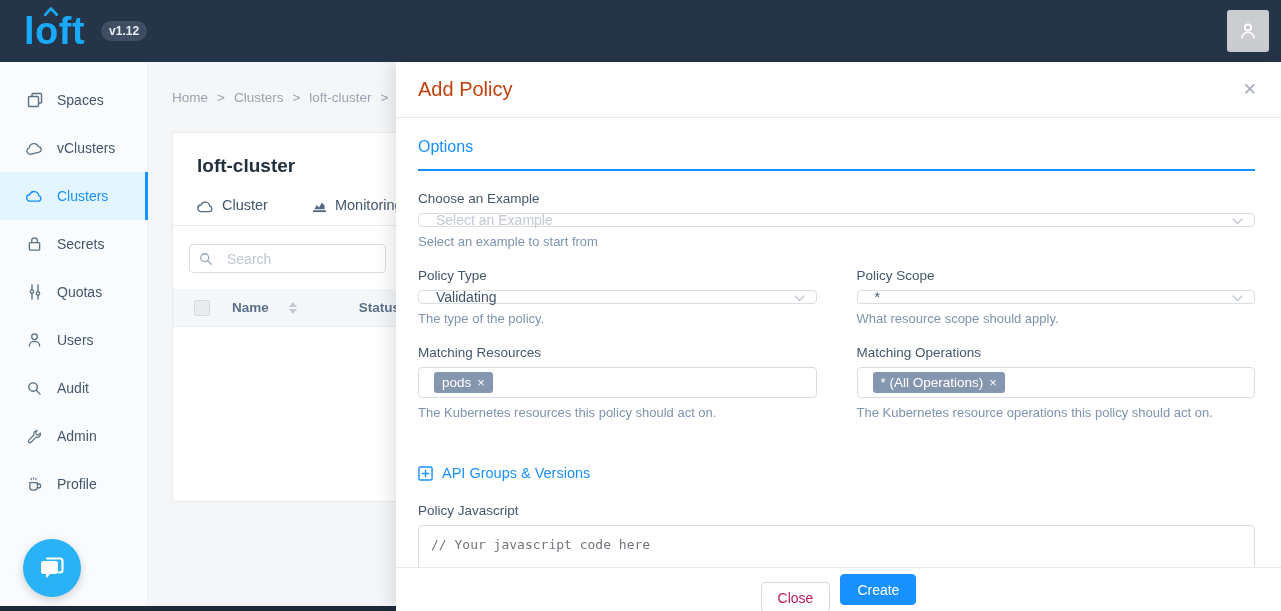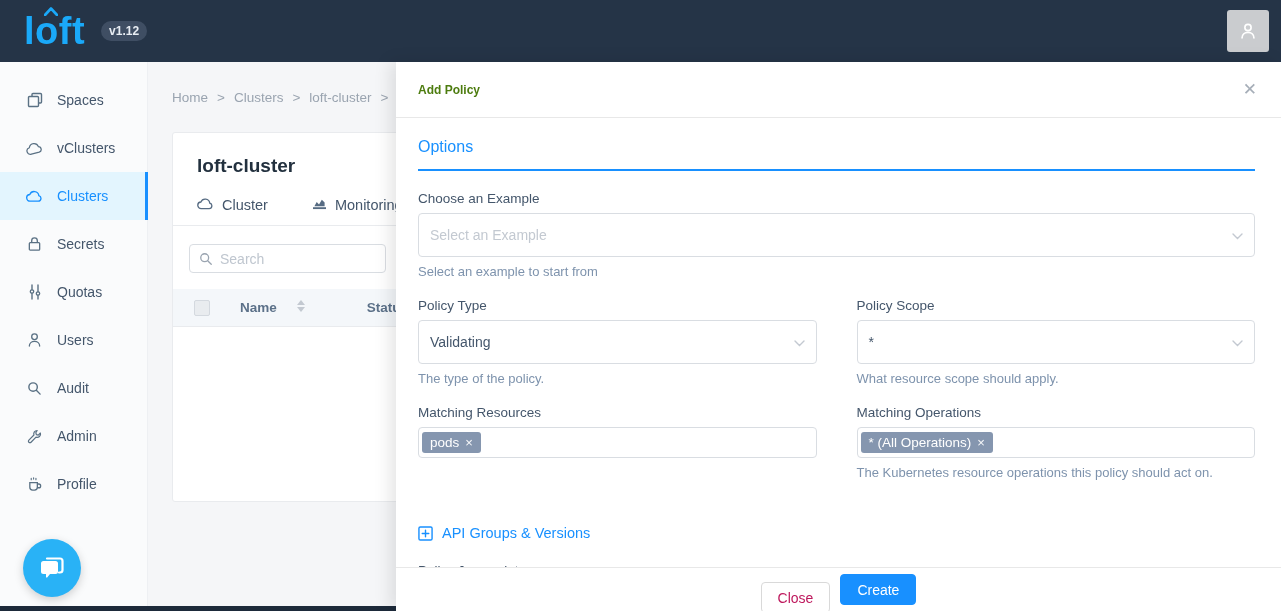--- a/index.html
+++ b/index.html
@@ -25,57 +25,57 @@
   .side-item.active::after { content:""; position:absolute; right:-1px; top:0; width:3px; height:100%; background:#1890ff; }
 
   
   .main { position:absolute; left:148px; top:62px; width:1133px; height:545px; }
   .breadcrumb { position:absolute; left:24px; top:28px; font-size:13.5px; color:#9aa4b0; white-space:nowrap; }
   .breadcrumb .sep { margin:0 9px; color:#9aa4b0; }
   .breadcrumb .bc-last { color:#253447; font-weight:700; }
   .card { position:absolute; left:24px; top:70px; width:940px; height:370px; background:#fff; border:1px solid #e9ebee; border-radius:3px; }
   .card-title { font-size:19px; font-weight:700; color:#22303e; padding:22px 0 0 24px; }
   .tabs { display:flex; gap:44px; padding:20px 0 0 24px; border-bottom:1px solid #e9ebee; }
-  .tab { display:flex; align-items:flex-start; gap:8px; font-size:14.5px; color:#44566b; padding-bottom:12px; cursor:pointer; }
+  .tab { display:flex; align-items:flex-end; gap:8px; font-size:14.5px; color:#44566b; padding-bottom:12px; cursor:pointer; }
   .tab .ticon { color:#566b82; display:flex; }
-  .search-box { margin:18px 0 0 16px; width:197px; height:29px; border:1px solid #d9dde2; border-radius:4px; display:flex; align-items:center; padding:0 9px; gap:7px; background:#fff; }
+  .search-box { margin:18px 0 0 16px; width:197px; height:29px; border:1px solid #d9dde2; border-radius:4px; display:flex; align-items:center; padding:0 9px; gap:14px; background:#fff; }
   .search-box input { border:none; outline:none; font-size:14px; width:140px; color:#44566b; font-family:"Liberation Sans",sans-serif; }
   .search-box input::placeholder { color:#bfc6cf; }
   .thead { margin-top:16px; height:37px; background:#f4f7fa; display:flex; align-items:center; font-size:13.5px; font-weight:700; color:#5c7189; }
   .th-check { width:16px; height:16px; border:1px solid #d4d9df; border-radius:2px; background:#e9ecef; margin-left:21px; }
-  .th-name { margin-left:30px; display:flex; align-items:flex-start; gap:20px; }
+  .th-name { margin-left:22px; display:flex; align-items:center; gap:20px; }
   .th-status { margin-left:62px; }
   .sorter { display:flex; flex-direction:column; gap:2px; }
   .sorter i { display:block; width:0; height:0; border-left:4px solid transparent; border-right:4px solid transparent; }
   .sorter .up { border-bottom:5px solid #c3c9d1; }
   .sorter .down { border-top:5px solid #c3c9d1; }
   .tbody-line { height:1px; background:#e9ebee; }
 
   
   .chat-fab { position:absolute; left:23px; top:539px; width:58px; height:58px; border-radius:50%; background:#29b2f6; box-shadow:0 3px 10px rgba(0,0,0,0.18); display:flex; align-items:center; justify-content:center; z-index:30; cursor:pointer; }
 
   .bottom-strip { position:absolute; left:0; bottom:0; width:396px; height:5px; background:#1d2a3a; z-index:35; }
 
   
   .drawer { position:absolute; left:396px; top:62px; width:885px; height:549px; background:#fff; z-index:50; box-shadow:-6px 0 16px rgba(0,0,0,0.10); }
   .drawer-header { height:56px; border-bottom:1px solid #e8e8e8; display:flex; align-items:center; padding:0 24px 0 22px; }
-  .drawer-title { font-size:12px; font-weight:700; color:#4d7c0f; }
+  .drawer-title { font-size:20px; font-weight:400; color:#c2410c; }
   .drawer-close { margin-left:auto; font-size:17px; color:#a6aeb8; cursor:pointer; line-height:1; }
   .drawer-body { padding:20px 26px 0 22px; height:449px; overflow:hidden; }
   .section-head { font-size:16px; color:#1890ff; padding-bottom:13px; border-bottom:2px solid #1890ff; margin-bottom:20px; }
   .f-label { font-size:13.5px; color:#44566b; margin-bottom:7px; }
   .f-hint { font-size:13px; color:#7e93ad; margin-top:7px; }
-  .select { height:44px; border:1px solid #d9dde2; border-radius:4px; display:flex; align-items:center; padding:0 11px; font-size:14px; background:#fff; position:relative; cursor:pointer; }
+  .select { height:14px; border:1px solid #d9dde2; border-radius:4px; display:flex; align-items:center; padding:0 17px; font-size:14px; background:#fff; position:relative; cursor:pointer; }
   .select .placeholder { color:#c3c9d1; }
   .select .value { color:#44566b; }
   .select .chev { position:absolute; right:11px; top:50%; transform:translateY(-50%); color:#c3c9d1; }
   .field { margin-bottom:19px; }
   .two-col { display:flex; gap:40px; }
   .col { flex:1; }
-  .tag-input { height:31px; border:1px solid #d9dde2; border-radius:4px; display:flex; align-items:center; padding:0 3px; background:#fff; }
+  .tag-input { height:31px; border:1px solid #d9dde2; border-radius:4px; display:flex; align-items:center; padding:0 15px; background:#fff; }
   .tag { background:#8596af; color:#fff; font-size:13.5px; border-radius:3px; padding:4px 8px; display:flex; align-items:center; gap:6px; line-height:1; }
   .tag .tag-x { font-size:13px; cursor:pointer; opacity:0.95; }
   .api-link { display:flex; align-items:center; gap:9px; color:#1890ff; font-size:14.5px; margin:26px 0 22px 0; cursor:pointer; }
   .code-box { border:1px solid #d9dde2; border-radius:4px; height:110px; padding:11px 12px; font-family:"DejaVu Sans Mono", monospace; font-size:13px; color:#70757b; background:#fff; }
   .drawer-footer { position:absolute; left:0; bottom:0; width:100%; height:44px; background:#fff; border-top:1px solid #e8e8e8; display:flex; align-items:center; justify-content:center; gap:10px; }
   .btn { height:31px; border-radius:4px; font-size:14px; padding:0 16px; cursor:pointer; font-family:"Liberation Sans",sans-serif; }
   .btn-default { background:#fff; border:1px solid #d9d9d9; color:#be185d;margin-top:16px; }
   .btn-primary { background:#1890ff; border:1px solid #1890ff; color:#fff; }
 </style>
 </head>
@@ -285,20 +285,21 @@
 
     <div class="two-col">
       <div class="col field">
         <div class="f-label">Matching Resources</div>
         <div class="tag-input">
           <span class="tag">
             <span>pods</span>
             <span class="tag-x">×</span>
           </span>
         </div>
+        <div class="f-hint">The Kubernetes resources this policy should act on.</div>
       </div>
       <div class="col field">
         <div class="f-label">Matching Operations</div>
         <div class="tag-input">
           <span class="tag">
             <span>* (All Operations)</span>
             <span class="tag-x">×</span>
           </span>
         </div>
         <div class="f-hint">The Kubernetes resource operations this policy should act on.</div>

